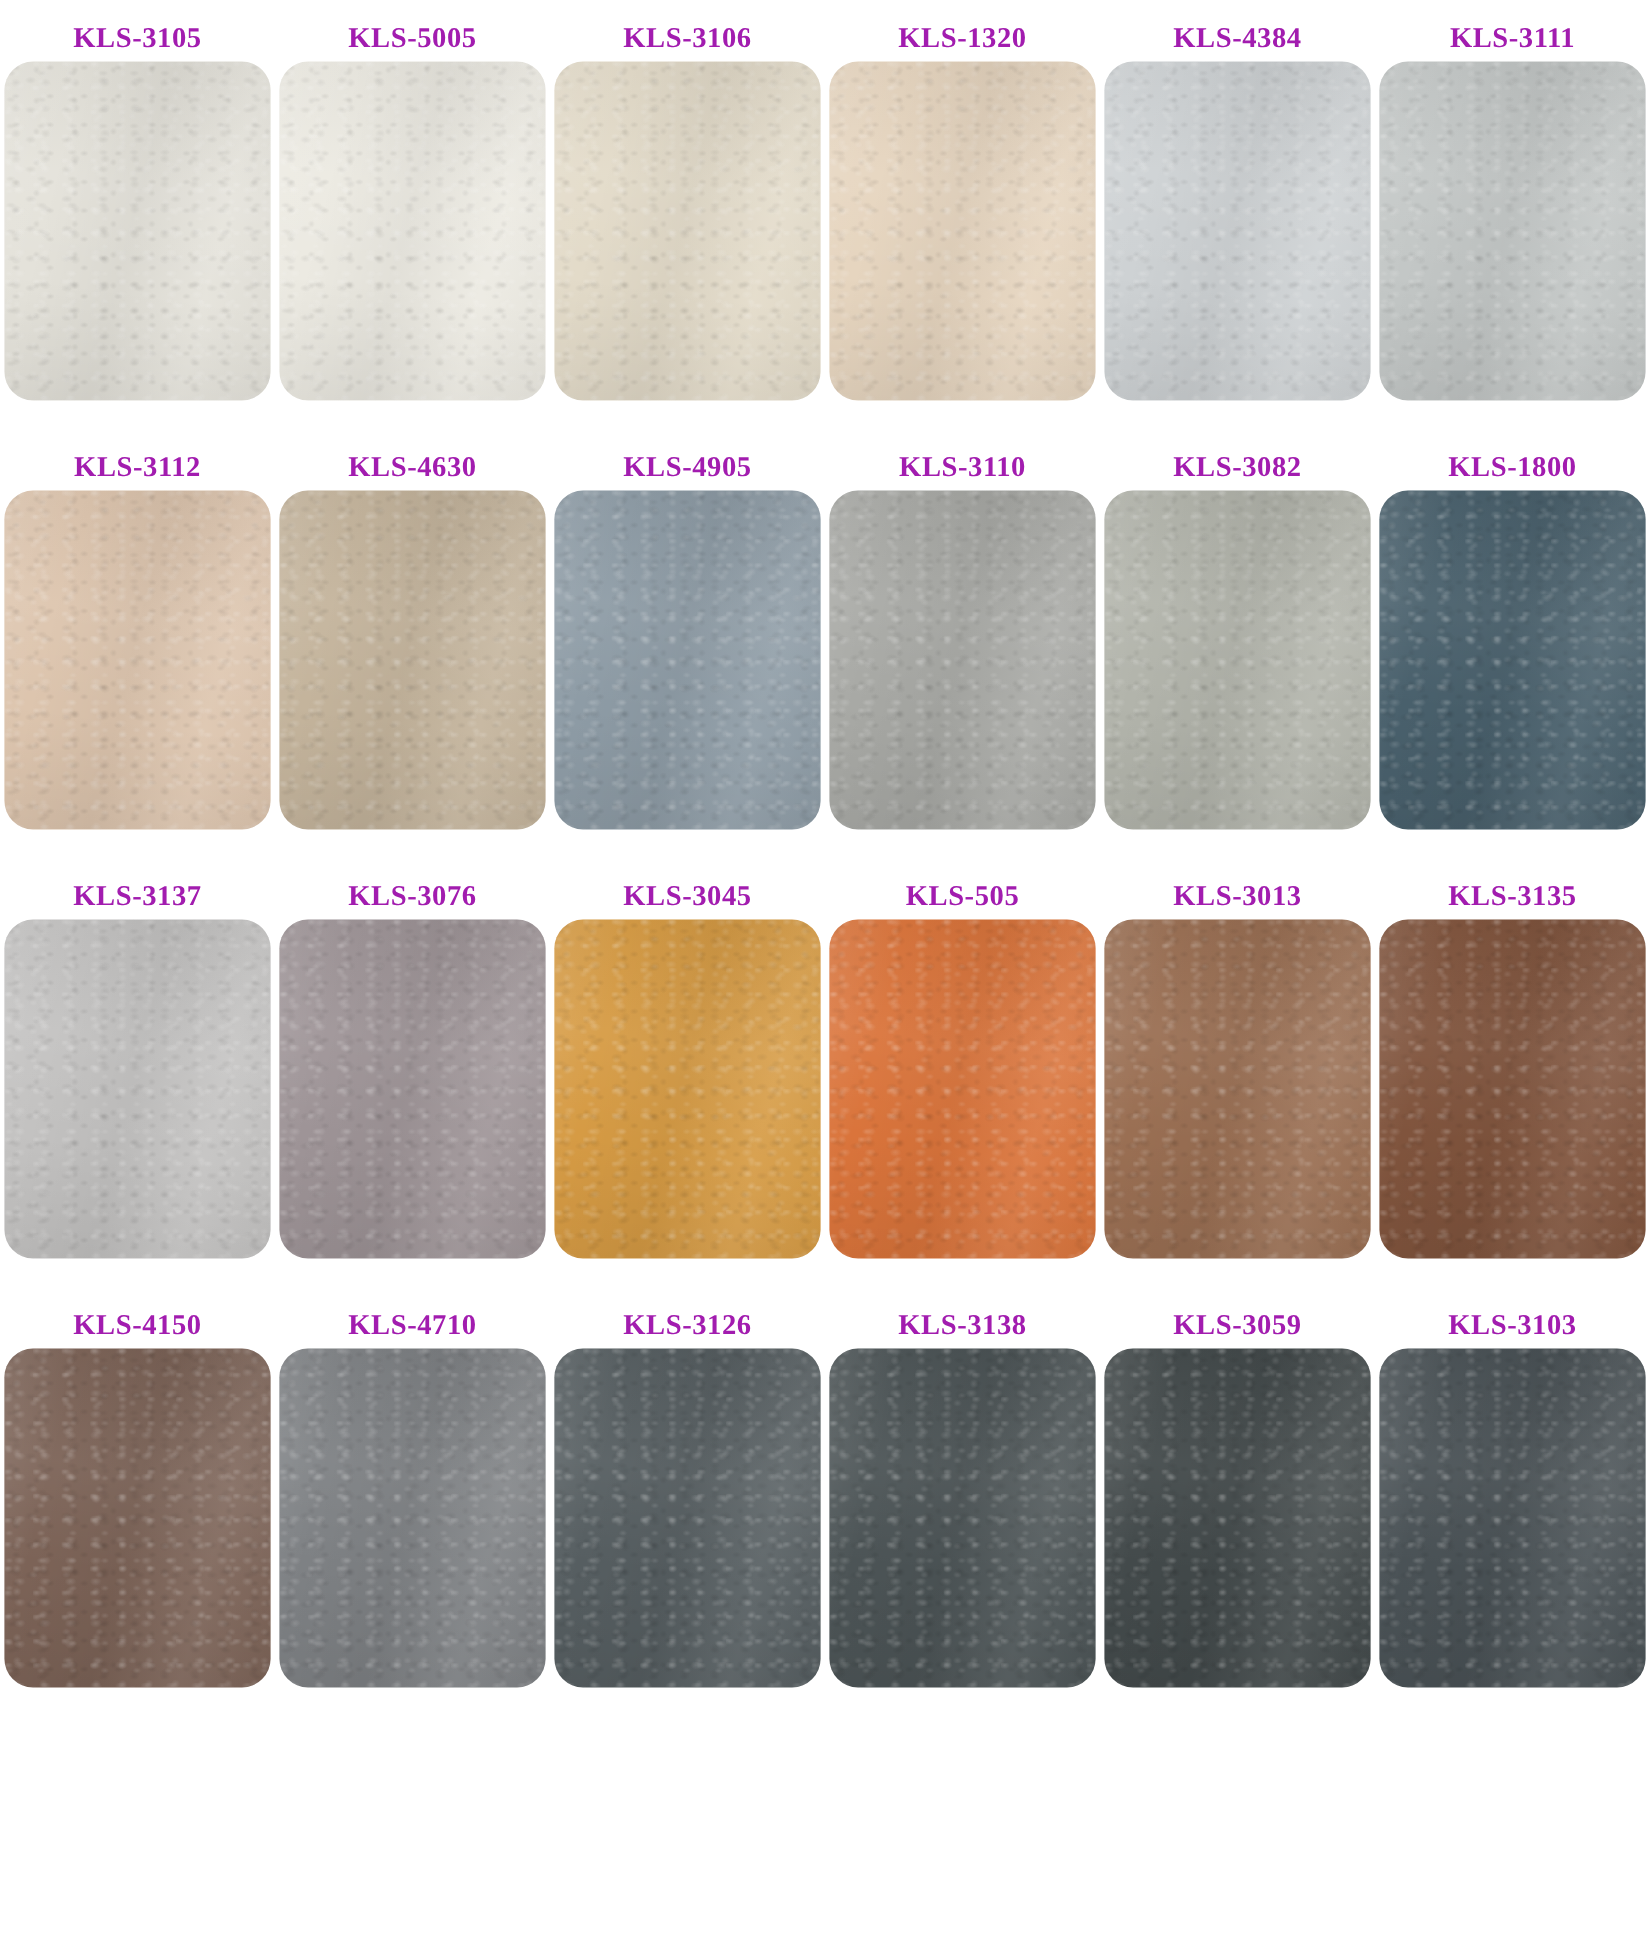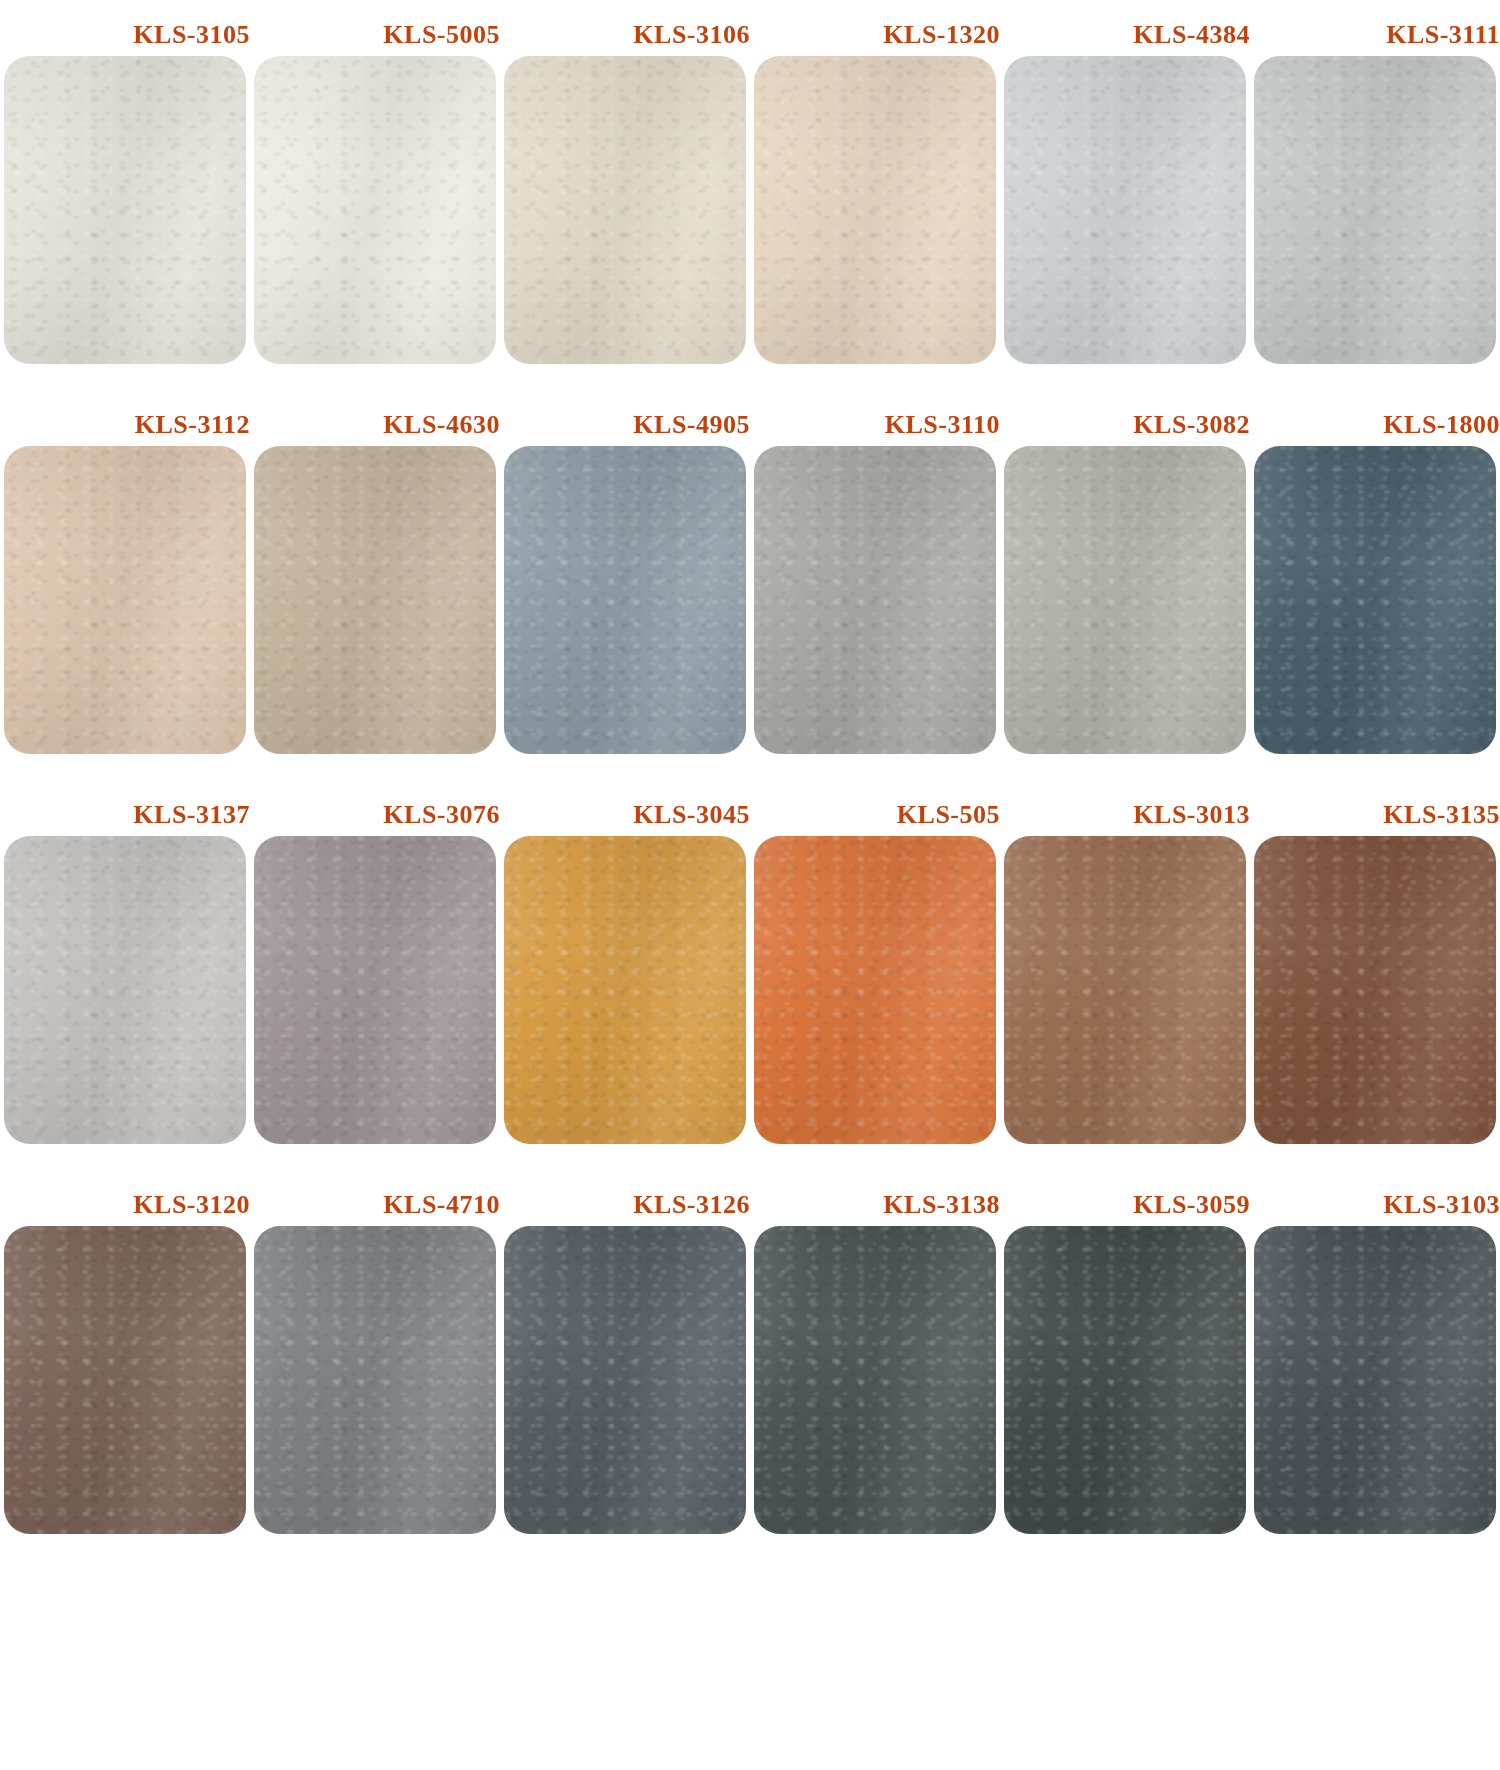--- a/index.html
+++ b/index.html
@@ -37,25 +37,25 @@
     padding-bottom: 6px;
   }
 
   .swatch-strip {
     display: flex;
     height: 308px;
   }
 
   .label-cell {
     flex: 1 1 0;
-    text-align: right;
+    text-align: center;
     font-size: 26px;
     font-weight: 700;
     letter-spacing: 0.5px;
-    color: #c2410c;
+    color: #a21caf;
     font-family: "Liberation Serif", "DejaVu Serif", serif;
     white-space: nowrap;
   }
 
   .swatch-cell {
     flex: 1 1 0;
     display: flex;
     justify-content: center;
     align-items: stretch;
     padding: 0 4px;
@@ -197,21 +197,21 @@
           <div class="swatch" style="background-color: rgb(154, 111, 83);"></div>
         </div>
       <div class="swatch-cell">
           <div class="swatch" style="background-color: rgb(128, 84, 61);"></div>
         </div>
     </div>
   </div>
 
   <div class="swatch-row">
     <div class="label-strip">
-      <div class="label-cell">KLS-3120</div>
+      <div class="label-cell">KLS-4150</div>
       <div class="label-cell">KLS-4710</div>
       <div class="label-cell">KLS-3126</div>
       <div class="label-cell">KLS-3138</div>
       <div class="label-cell">KLS-3059</div>
       <div class="label-cell">KLS-3103</div>
     </div>
     <div class="swatch-strip">
       <div class="swatch-cell">
           <div class="swatch" style="background-color: rgb(124, 99, 87);"></div>
         </div>

